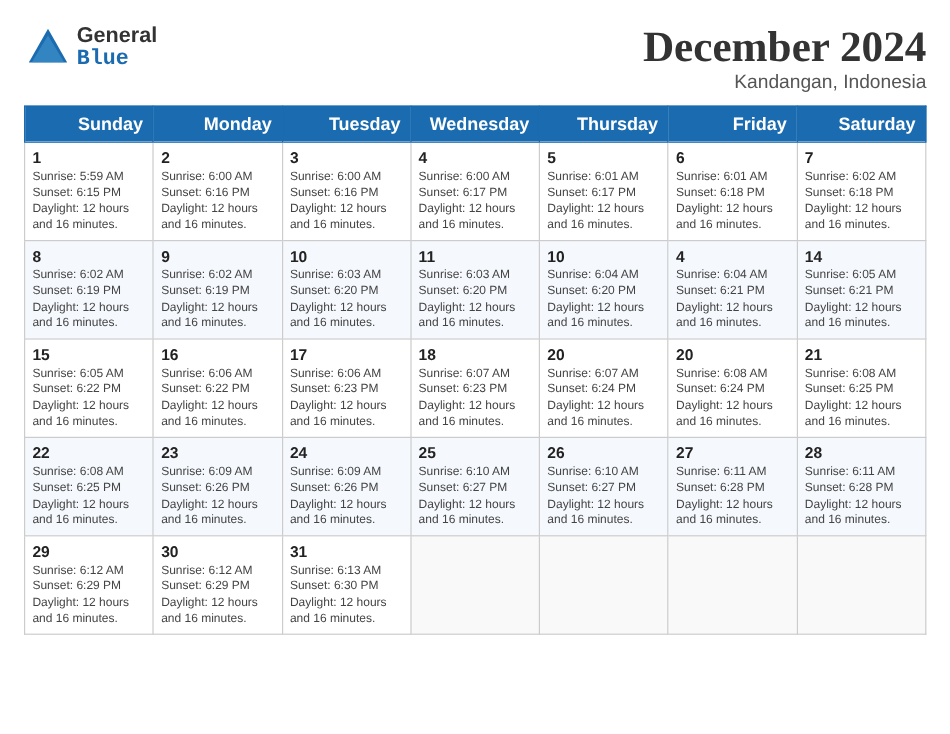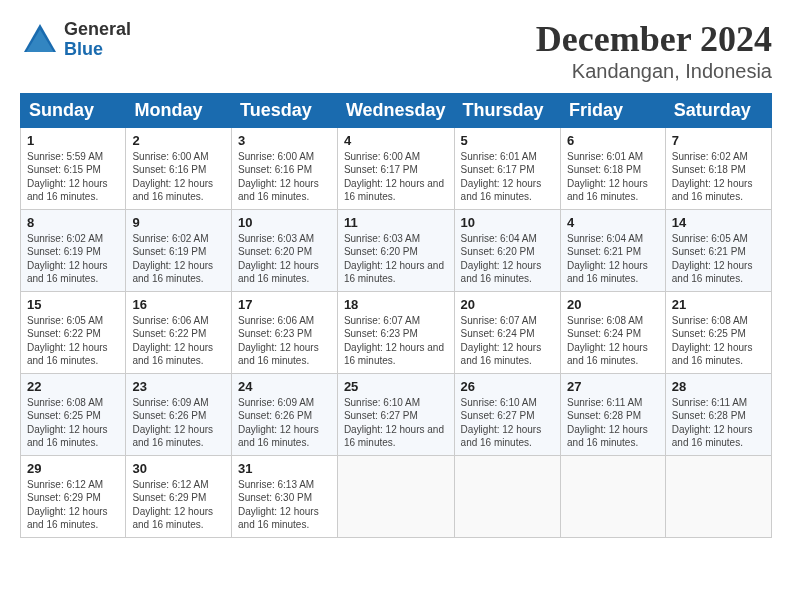--- a/index.html
+++ b/index.html
@@ -20,34 +20,34 @@
       text-align: right;
     }
     .month-title {
       font-size: 36px;
       font-weight: bold;
       color: #333;
       line-height: 1.1;
       font-family: Liberation Serif, serif;
     }
     .location {
-      font-size: 20px;
+      font-size: 16px;
       color: #555;
     }
     .calendar {
       width: 100%;
       border-collapse: collapse;
       font-size: 11px;
     }
     .calendar th {
       background-color: #1a6baf;
       color: #fff;
-      text-align: left;
+      text-align: right;
       padding: 6px 8px;
-      font-size: 18px;
+      font-size: 15px;
       font-weight: bold;
       border: 1px solid #1a6baf;
     }
     .calendar td {
       border: 1px solid #ccc;
       vertical-align: top;
       padding: 5px 6px;
       width: 107px;
       background: #fff;
     }
@@ -85,20 +85,21 @@
     }
     .logo-general {
       font-size: 18px;
       font-weight: bold;
       color: #333;
     }
     .logo-blue {
       font-size: 18px;
       font-weight: bold;
       color: #1a6baf;
+      font-family: Liberation Mono, monospace;
     }
   </style>
 </head>
 <body>
 
 <div class="header">
   <div class="logo-wrapper">
     <svg class="logo-svg" viewBox="0 0 50 50">
       <polygon points="25,5 45,40 5,40" fill="#1a6baf"></polygon>
       <polygon points="25,12 42,40 8,40" fill="#4a9fd4" opacity="0.5"></polygon>

